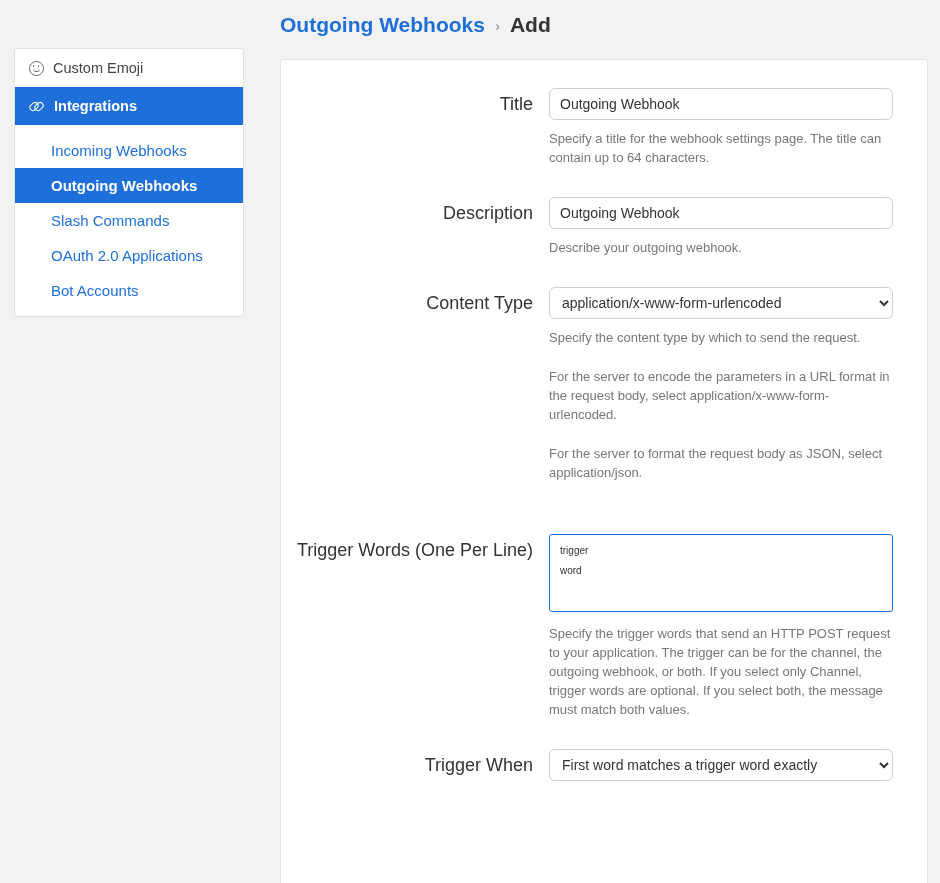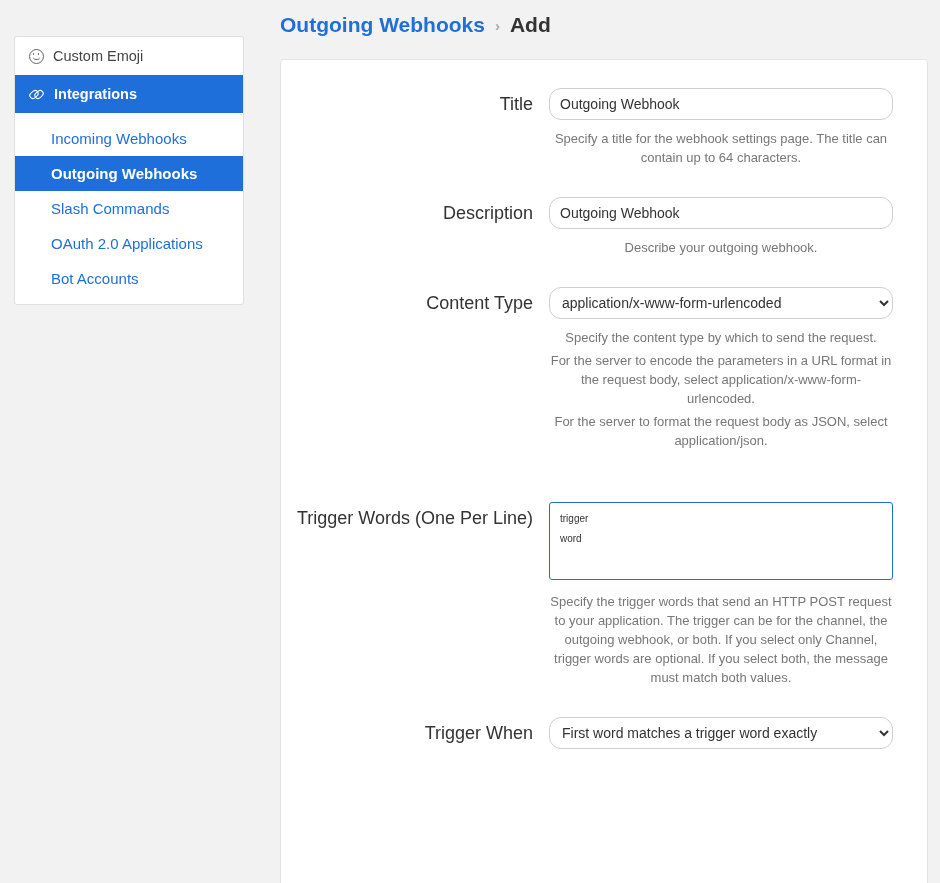--- a/index.html
+++ b/index.html
@@ -18,21 +18,21 @@
     position: relative;
     width: 940px;
     height: 883px;
     display: flex;
   }
 
   
   .sidebar {
     width: 244px;
     flex: 0 0 244px;
-    padding: 36px 0 0 14px;
+    padding: 48px 0 0 14px;
     background: #f2f2f2;
   }
   .sidebar-card {
     width: 230px;
     background: #ffffff;
     border: 1px solid #e0e0e0;
     border-radius: 3px;
     overflow: hidden;
   }
   .side-top {
@@ -157,21 +157,21 @@
     max-width: 362px;
   }
   .text-input {
     width: 100%;
     height: 32px;
     padding: 5px 10px;
     font-size: 14px;
     font-family: "Liberation Sans", sans-serif;
     color: #333;
     border: 1px solid #cfcfcf;
-    border-radius: 12px;
+    border-radius: 6px;
     background: #fff;
   }
   select.text-input {
     height: 32px;
     padding: 4px 8px;
     -webkit-appearance: menulist;
     appearance: menulist;
   }
   textarea.text-area {
     width: 100%;
@@ -185,24 +185,23 @@
     border-radius: 3px;
     resize: none;
     outline: none;
   }
   .help {
     color: #777;
     font-size: 13px;
     line-height: 19px;
     margin-top: 9px;
     max-width: 362px;
-    text-align: center;
   }
   .help p { margin: 0 0 0 0; }
-  .help p + p { margin-top: 4px; }
+  .help p + p { margin-top: 20px; }
 </style>
 </head>
 <body>
 
 <div class="page">
 
   <div class="sidebar">
     <div class="sidebar-card">
 
       <div class="side-top">

